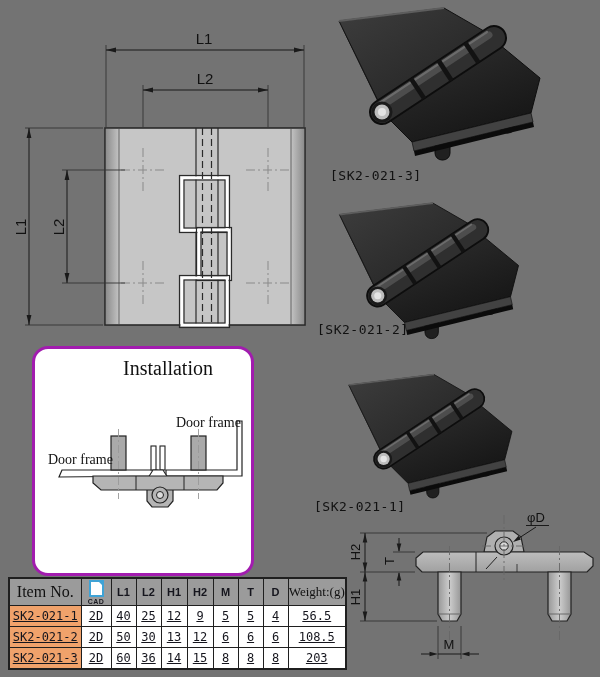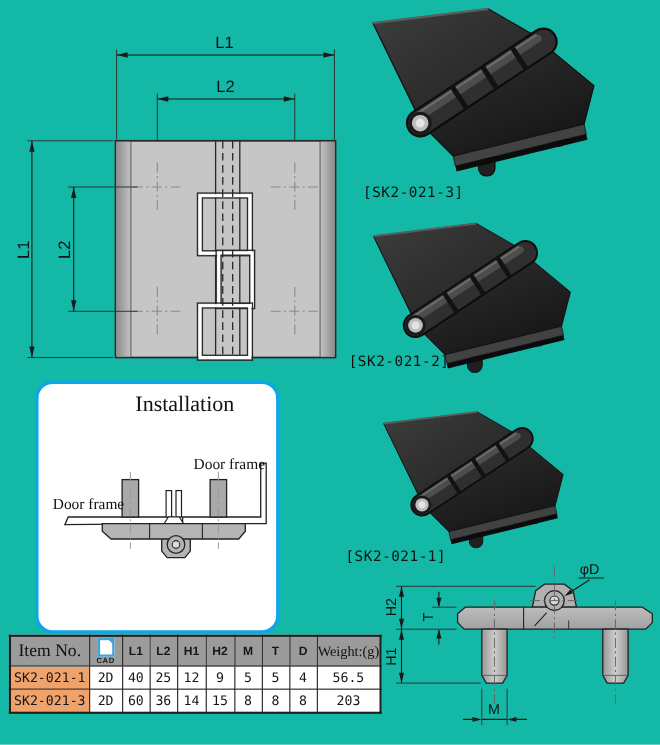--- a/index.html
+++ b/index.html
@@ -1,32 +1,32 @@
 <!DOCTYPE html>
 <html><head>
 <meta charset="utf-8">
 <style>
   html,body{margin:0;padding:0;}
   body{width:600px;height:677px;background:#fff;font-family:"Liberation Sans",sans-serif;}
-  #page{position:relative;width:600px;height:677px;background:#14b8a6;overflow:hidden;}
+  #page{position:relative;width:600px;height:677px;background:#737373;overflow:hidden;}
   .abs{position:absolute;}
   svg text{fill:#1a1a1a;}
   .dim-label{font:15px "Liberation Sans",sans-serif;fill:#111;}
   .dim-label-sm{font:13px "Liberation Sans",sans-serif;fill:#111;}
   .hinge-label{position:absolute;font:13px "DejaVu Sans Mono",monospace;letter-spacing:.5px;color:#111;white-space:nowrap;}
   
-  #install-box{position:absolute;left:32px;top:346px;width:222px;height:230px;border:3px solid #0ea5e9;border-radius:16px;background:#fff;box-sizing:border-box;}
+  #install-box{position:absolute;left:32px;top:346px;width:222px;height:230px;border:3px solid #a21caf;border-radius:16px;background:#fff;box-sizing:border-box;}
   #install-title{position:absolute;left:88px;top:8px;font:20px "Liberation Serif",serif;color:#111;}
   .install-label{position:absolute;font:14px "Liberation Serif",serif;color:#111;white-space:nowrap;}
   
   table.spec{position:absolute;left:8px;top:577px;border-collapse:collapse;table-layout:fixed;background:#fff;}
   table.spec td{border:1px solid #1f1f1f;text-align:center;vertical-align:middle;padding:0;overflow:hidden;white-space:nowrap;}
   table.spec{border:2px solid #1f1f1f;}
   tr.hdr td{background:#9b9b9b;height:26px;}
-  tr.datarow td{height:20px;font:12px "DejaVu Sans Mono",monospace;color:#15151d;}
+  tr.datarow td{height:20px;font:12px "DejaVu Sans Mono",monospace;color:#15151d;text-decoration:underline;}
   td.hd-item{font:16px "Liberation Serif",serif;color:#101010;}
   td.hd-weight{font:13px "Liberation Serif",serif;color:#101010;}
   td.hd-dim{font:bold 11px "Liberation Sans",sans-serif;color:#15151d;}
   td.cell-item{background:#f0a26b;font:12px "DejaVu Sans Mono",monospace;color:#15151d;}
   td.cell-cad{cursor:pointer;}
   .cad-wrap{display:flex;flex-direction:column;align-items:center;justify-content:center;line-height:1;}
   .cad-icon{width:11px;height:13px;border:2px solid #3fa3d6;background:#fff;position:relative;}
   .cad-fold{position:absolute;right:-1px;top:-1px;width:0;height:0;border-left:5px solid transparent;border-top:5px solid #3fa3d6;}
   .cad-text{font:bold 7px "Liberation Sans",sans-serif;color:#18181f;margin-top:1px;letter-spacing:.5px;}
 </style>
@@ -313,20 +313,32 @@
       <td>40</td>
       <td>25</td>
       <td>12</td>
       <td>9</td>
       <td>5</td>
       <td>5</td>
       <td>4</td>
       <td>56.5</td>
     </tr>
     <tr class="datarow">
+      <td class="cell-item">SK2-021-2</td>
+      <td class="cell-cad">2D</td>
+      <td>50</td>
+      <td>30</td>
+      <td>13</td>
+      <td>12</td>
+      <td>6</td>
+      <td>6</td>
+      <td>6</td>
+      <td>108.5</td>
+    </tr>
+    <tr class="datarow">
       <td class="cell-item">SK2-021-3</td>
       <td class="cell-cad">2D</td>
       <td>60</td>
       <td>36</td>
       <td>14</td>
       <td>15</td>
       <td>8</td>
       <td>8</td>
       <td>8</td>
       <td>203</td>

